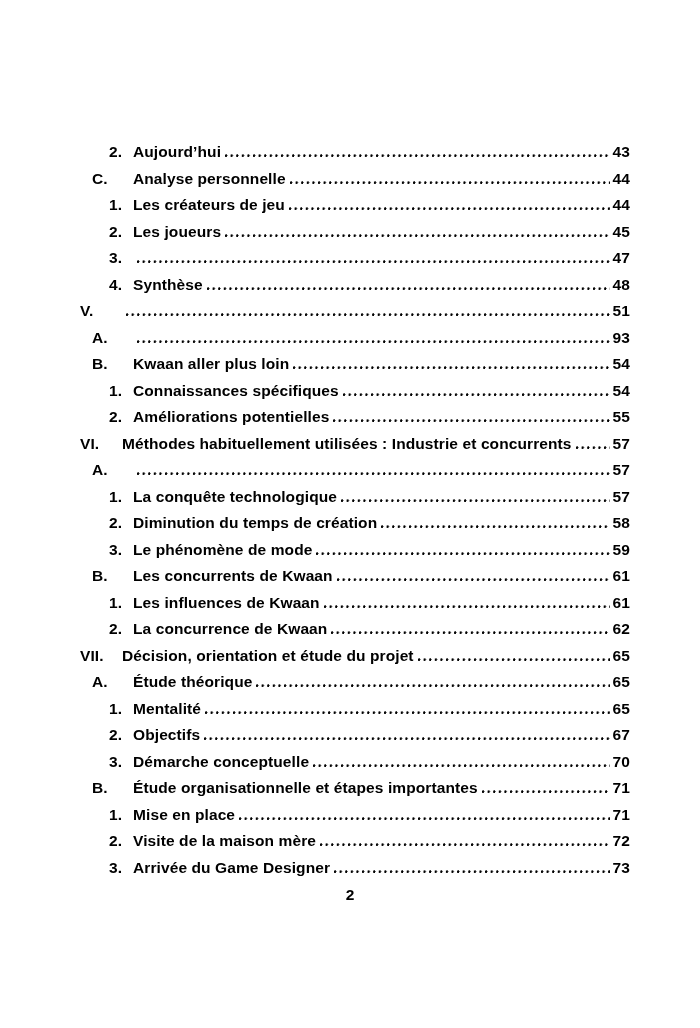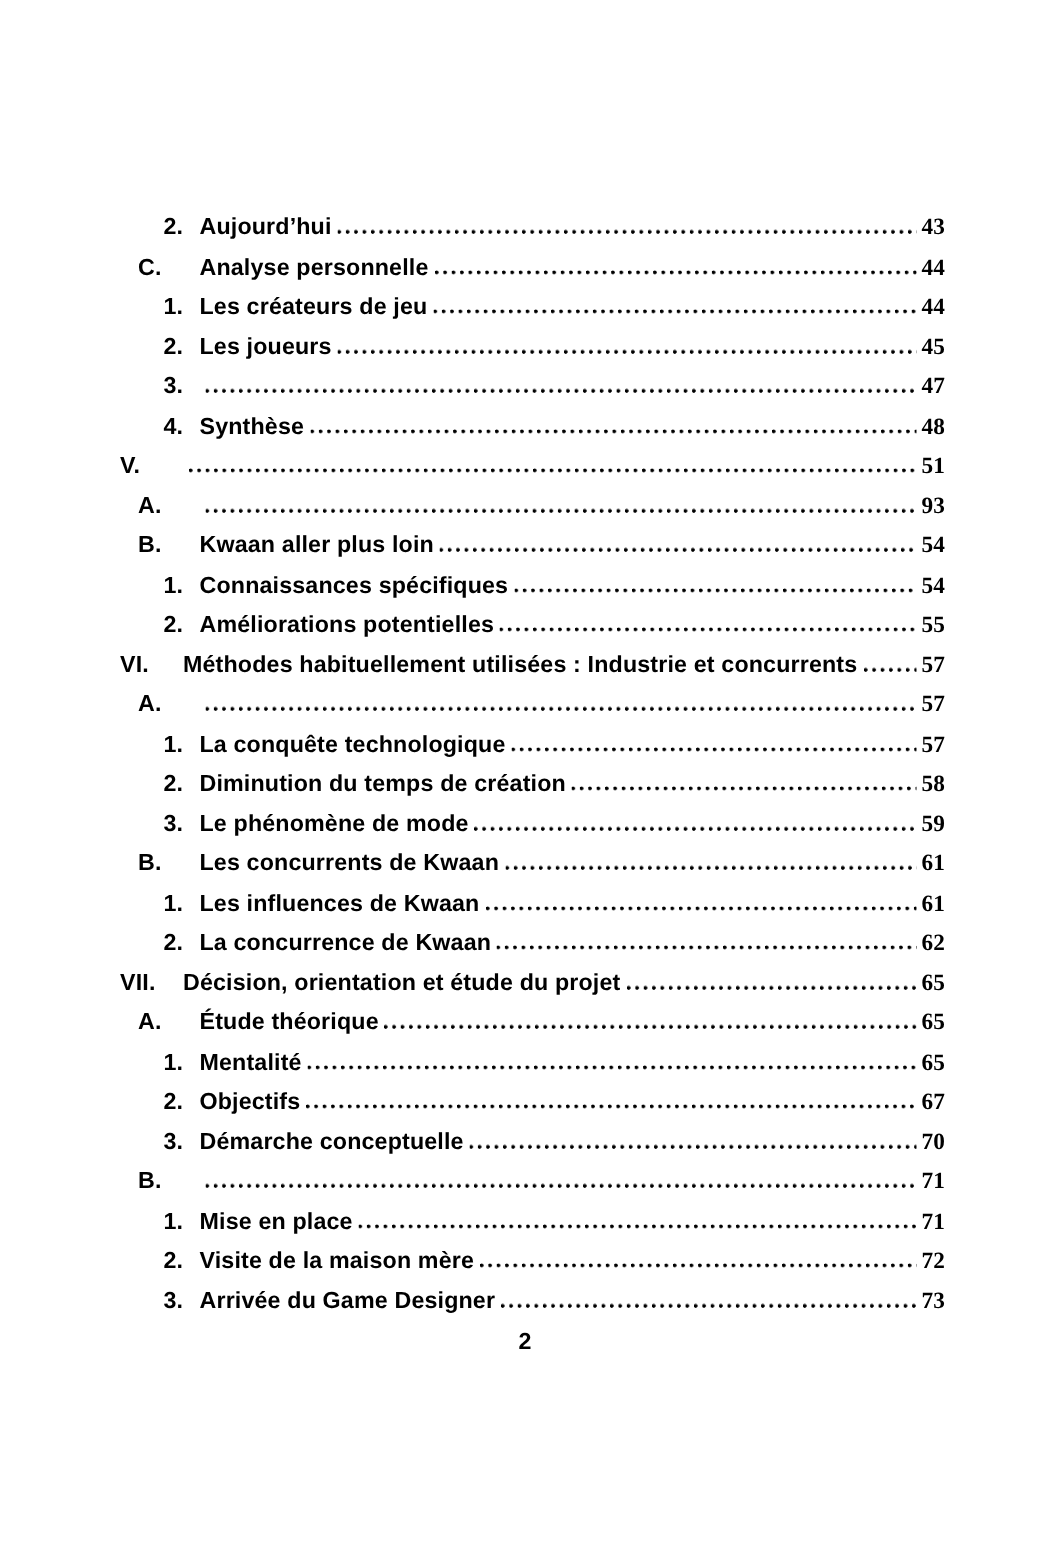--- a/index.html
+++ b/index.html
@@ -46,21 +46,21 @@
   .leader {
     flex: 1 1 auto;
     min-width: 12px;
     height: 3px;
     margin: 0 3px 0 4px;
     background-image: radial-gradient(circle at 1.1px 1.6px, #000 1.05px, transparent 1.45px);
     background-size: 5.6px 3px;
     background-repeat: repeat-x;
     background-position: left bottom;
   }
-  .pagenum { flex: 0 0 auto; font-family: Liberation Serif, serif; }
+  .pagenum { flex: 0 0 auto; }
   .footer {
     position: absolute;
     left: 0;
     top: 886px;
     width: 700px;
     text-align: center;
     font-size: 15.5px;
     font-weight: 700;
   }
 </style>
@@ -204,20 +204,21 @@
         <span class="pagenum">67</span>
       </div>
       <div class="toc-row level-2">
         <span class="marker">3.</span>
         <span class="label">Démarche conceptuelle</span>
         <span class="leader"></span>
         <span class="pagenum">70</span>
       </div>
       <div class="toc-row level-1">
         <span class="marker">B.</span>
+        <span class="label">Étude organisationnelle et étapes importantes</span>
         <span class="leader"></span>
         <span class="pagenum">71</span>
       </div>
       <div class="toc-row level-2">
         <span class="marker">1.</span>
         <span class="label">Mise en place</span>
         <span class="leader"></span>
         <span class="pagenum">71</span>
       </div>
       <div class="toc-row level-2">

